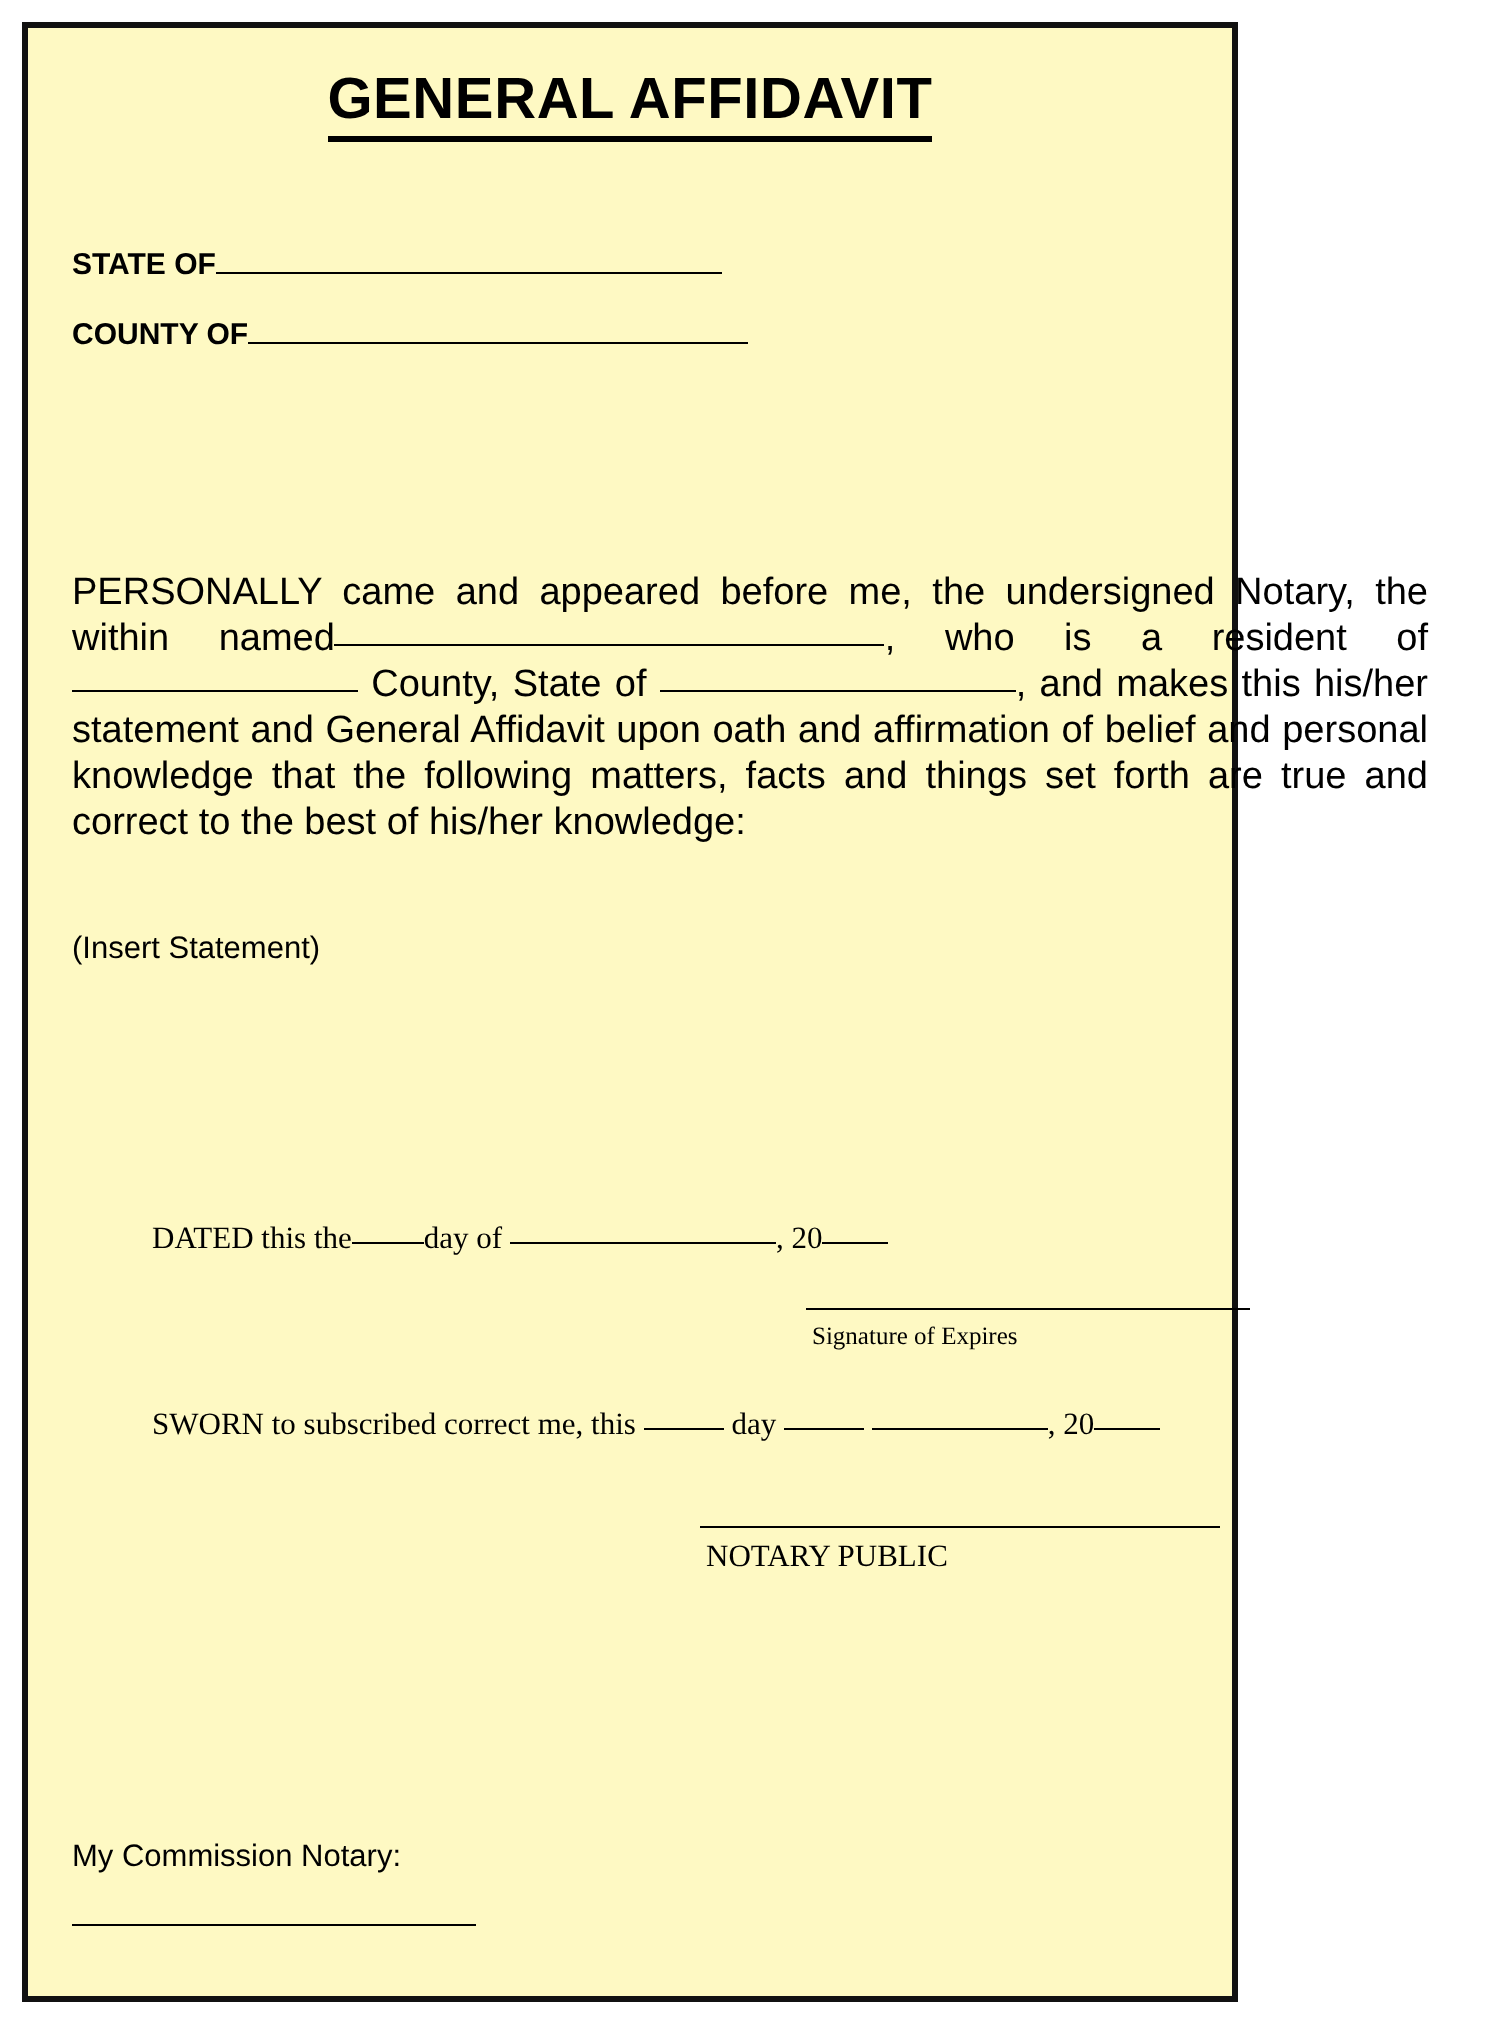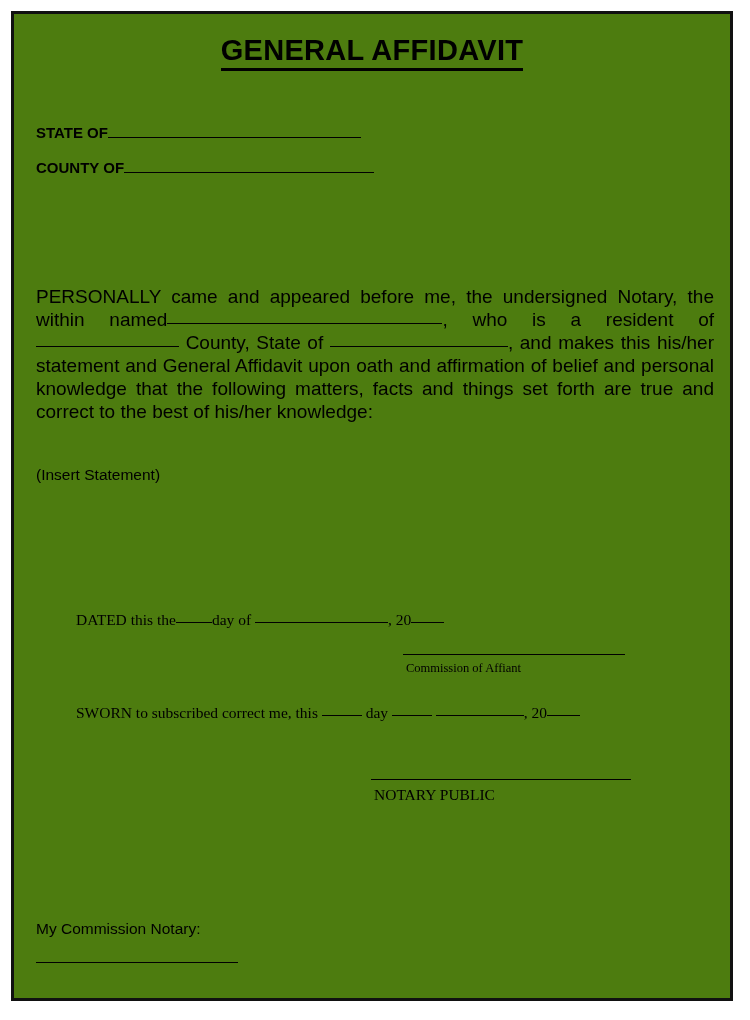--- a/index.html
+++ b/index.html
@@ -13,25 +13,25 @@
     font-family: "Liberation Sans", sans-serif;
     color: #000000;
     overflow: hidden;
   }
 
   
   .page {
     position: absolute;
     left: 11px;
     top: 11px;
-    width: 722px;
+    width: 608px;
     height: 990px;
     border: 3px solid #111111;
     box-sizing: border-box;
-    background: #4d7c0f;
+    background: #fef9c3;
   }
   .page-inner {
     position: relative;
     width: 100%;
     height: 100%;
     box-sizing: border-box;
     padding: 0 22px;
   }
 
   
@@ -143,23 +143,22 @@
     position: absolute;
     left: 0;
     top: 93px;
     white-space: nowrap;
     font-size: 15.5px;
   }
 
   .notary-block {
     position: absolute;
     left: 274px;
-    top: 168px;
+    top: 152px;
     width: 270px;
-    margin-left: 21px;
   }
   .notary-block .notary-rule {
     border-top: 1.4px solid #000;
     width: 260px;
   }
   .notary-block .notary-label {
     font-size: 15.5px;
     margin-top: 6px;
     padding-left: 3px;
   }
@@ -205,21 +204,21 @@
     <div class="insert-statement">(Insert Statement)</div>
 
     <div class="exec-block">
 
       <div class="dated-line">
         <span>DATED this the</span><span class="u-short"></span><span>day of </span><span class="u-med"></span><span>,  20</span><span class="u-yr"></span>
       </div>
 
       <div class="sig-affiant">
         <div class="sig-rule"></div>
-        <div class="sig-caption">Commission of Affiant</div>
+        <div class="sig-caption">Signature of Expires</div>
       </div>
 
       <div class="sworn-line">
         <span>SWORN to subscribed correct me, this </span><span class="u-day2"></span><span> day </span><span class="u-day2"></span><span> </span><span class="u-mid"></span><span>,  20</span><span class="u-yr"></span>
       </div>
 
       <div class="notary-block">
         <div class="notary-rule"></div>
         <div class="notary-label">NOTARY PUBLIC</div>
       </div>

